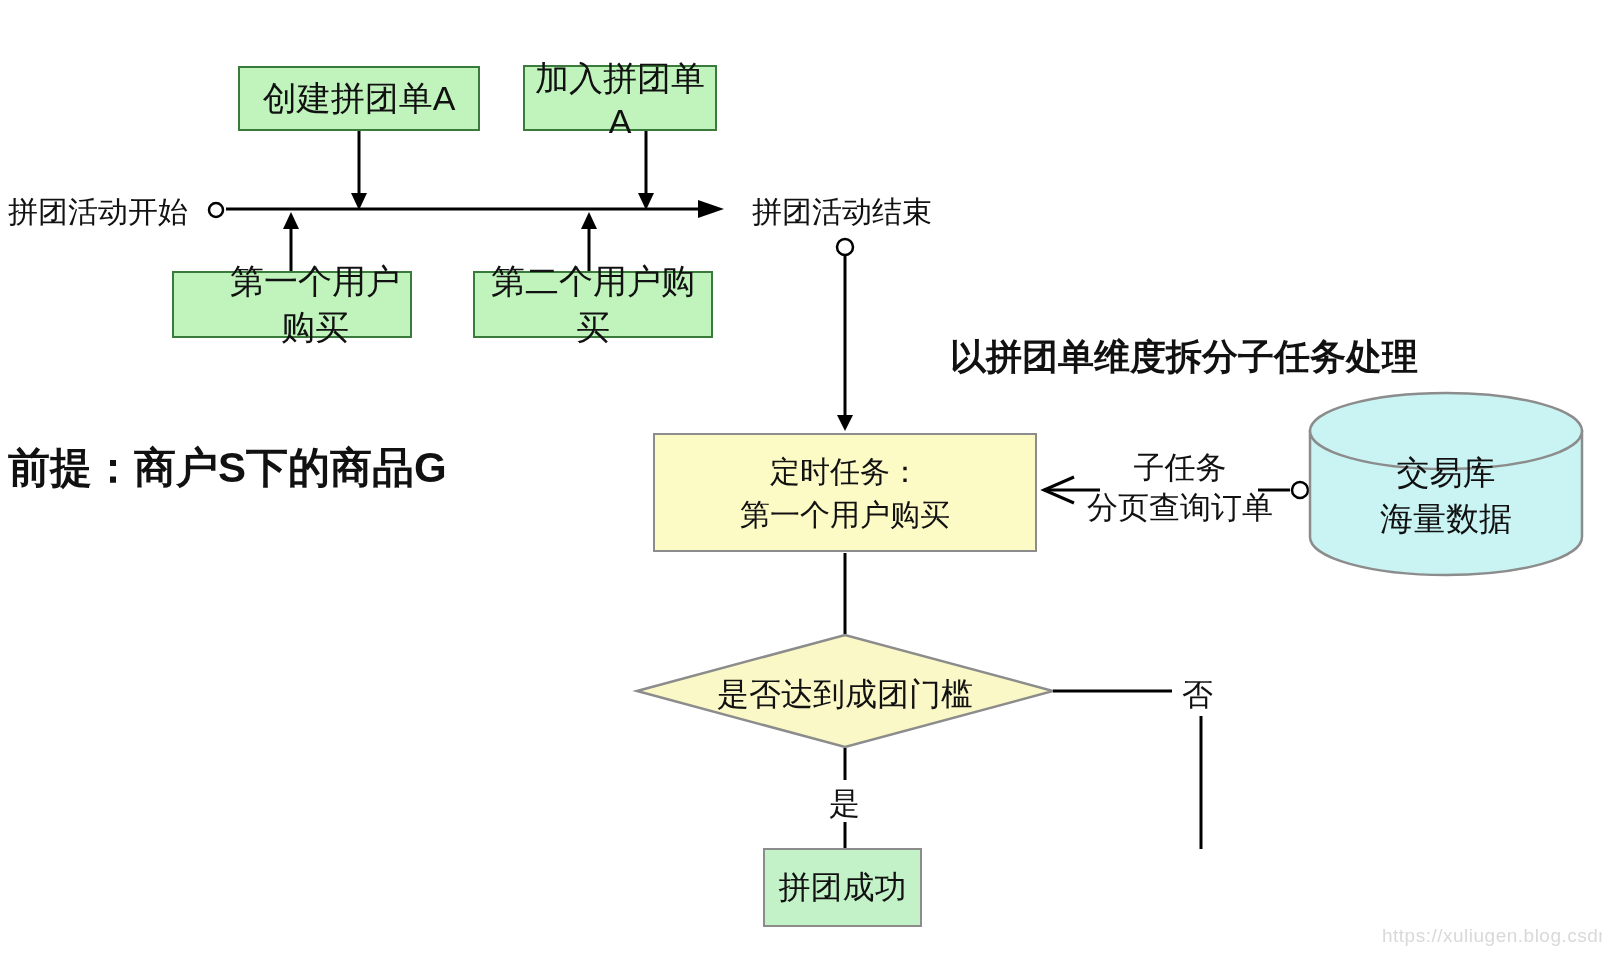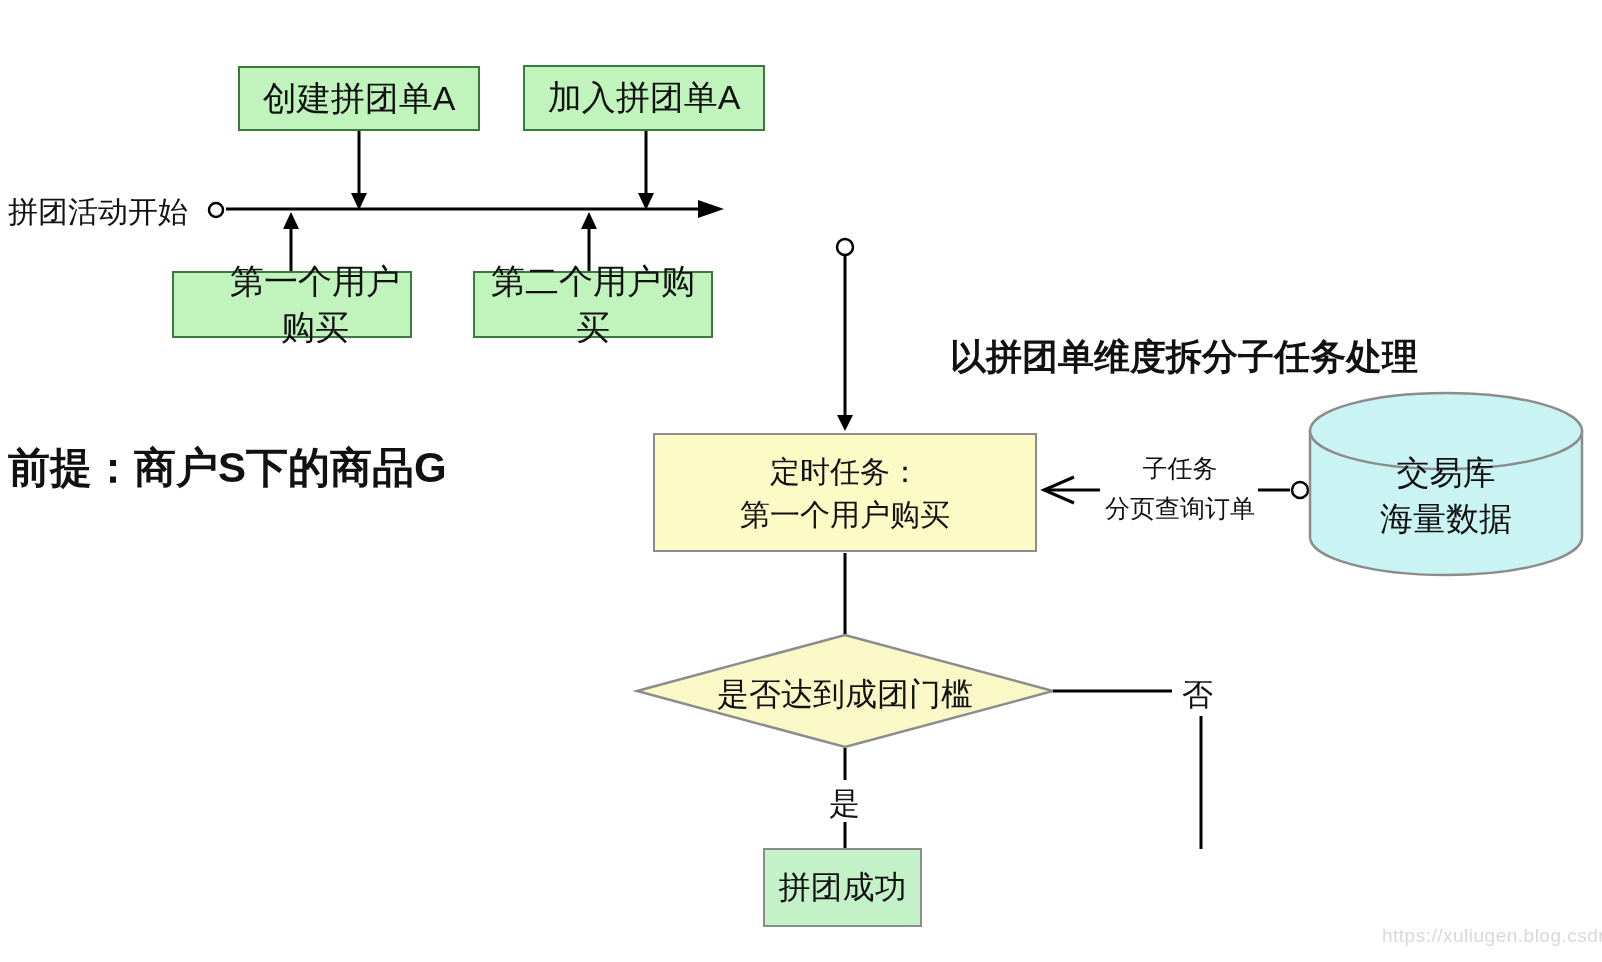--- a/index.html
+++ b/index.html
@@ -81,44 +81,45 @@
     <polygon class="shape-diamond" points="637,691 845,635 1053,691 845,747"></polygon>
 
     <line class="stroke" x1="1053" y1="691" x2="1172" y2="691"></line>
     <line class="stroke" x1="1201" y1="716" x2="1201" y2="849"></line>
 
     <line class="stroke" x1="845" y1="748" x2="845" y2="780"></line>
     <line class="stroke" x1="845" y1="822" x2="845" y2="849"></line>
   </svg>
 
   <div class="lbl" style="left:8px;top:192px;font-size:30px;">拼团活动开始</div>
+  <div class="lbl" style="left:752px;top:192px;font-size:30px;">拼团活动结束</div>
 
   <div class="box event-box" style="left:238px;top:66px;width:242px;height:65px;">
     <span>创建拼团单A</span>
   </div>
-  <div class="box event-box" style="left:523px;top:65px;width:242px;height:66px;">
+  <div class="box event-box" style="left:523px;top:65px;width:194px;height:66px;">
     <span>加入拼团单A</span>
   </div>
 
   <div class="box event-box" style="left:172px;top:271px;width:240px;height:67px;padding-left:46px;">
     <span>第一个用户购买</span>
   </div>
   <div class="box event-box" style="left:473px;top:271px;width:240px;height:67px;">
     <span>第二个用户购买</span>
   </div>
 
   <div class="lbl" style="left:8px;top:440px;font-size:42px;font-weight:700;">前提：商户S下的商品G</div>
   <div class="lbl" style="left:950px;top:333px;font-size:36px;font-weight:600;">以拼团单维度拆分子任务处理</div>
 
   <div class="box timer-box" style="left:653px;top:433px;width:384px;height:119px;">
     <div>定时任务：</div>
     <div>第一个用户购买</div>
   </div>
 
-  <div class="two-line" style="left:1078px;top:448px;width:204px;font-size:25px;line-height:40px;">
+  <div class="two-line" style="left:1078px;top:448px;width:204px;font-size:31px;line-height:40px;">
     <div>子任务</div>
     <div>分页查询订单</div>
   </div>
 
   <div class="two-line" style="left:1330px;top:450px;width:232px;font-size:33px;line-height:46px;">
     <div>交易库</div>
     <div>海量数据</div>
   </div>
 
   <div class="two-line" style="left:637px;top:673px;width:416px;font-size:32px;">是否达到成团门槛</div>

